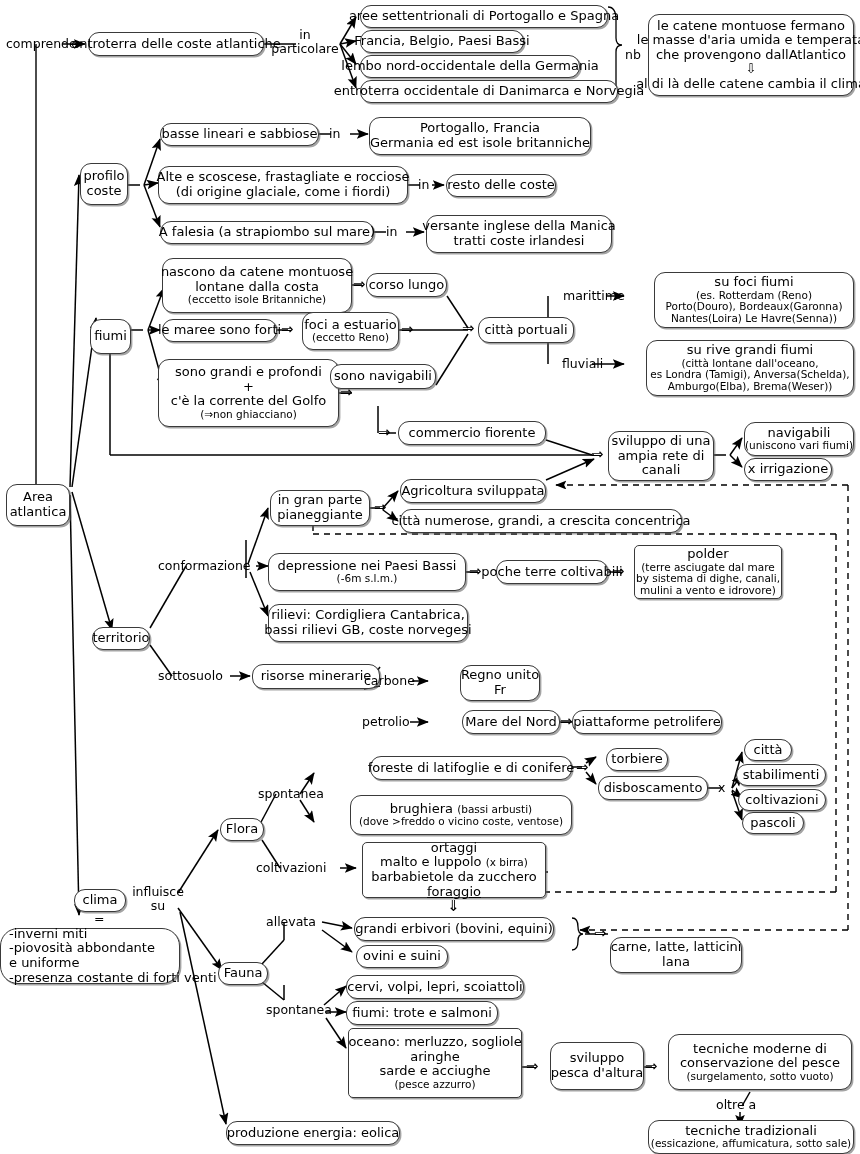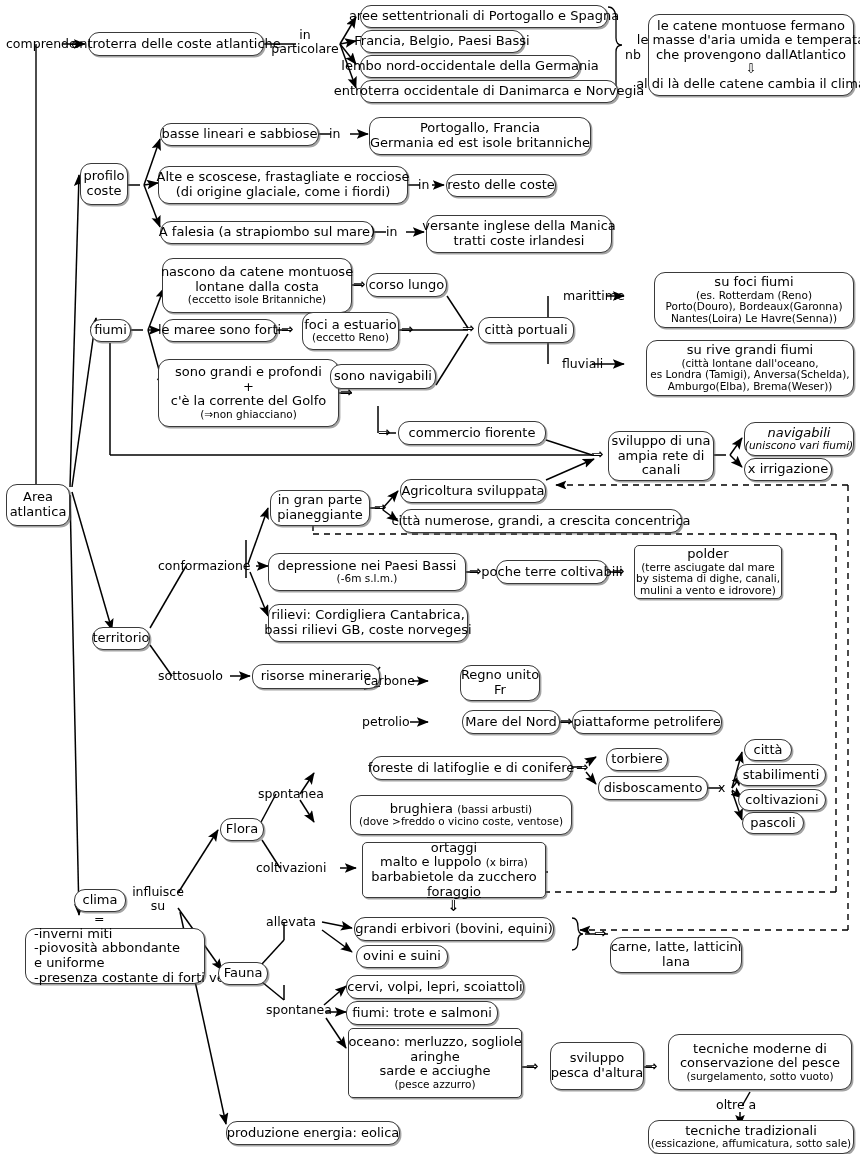--- a/index.html
+++ b/index.html
@@ -276,21 +276,21 @@
     <span class="ln">resto delle coste</span>
   </div>
   <div class="node" style="left:160px;top:221px;width:214px;height:23px;">
     <span class="ln">A falesia (a strapiombo sul mare)</span>
   </div>
   <div class="node" style="left:426px;top:215px;width:186px;height:38px;">
     <span class="ln">versante inglese della Manica</span>
     <span class="ln">tratti coste irlandesi</span>
   </div>
 
-  <div class="node" style="left:90px;top:319px;width:41px;height:23px;">
+  <div class="node" style="left:90px;top:319px;width:41px;height:35px;">
     <span class="ln">fiumi</span>
   </div>
   <div class="node" style="left:162px;top:258px;width:190px;height:55px;">
     <span class="ln">nascono da catene montuose</span>
     <span class="ln">lontane dalla costa</span>
     <span class="ln sm">(eccetto isole Britanniche)</span>
   </div>
   <div class="node" style="left:366px;top:273px;width:81px;height:24px;">
     <span class="ln">corso lungo</span>
   </div>
@@ -327,21 +327,21 @@
   </div>
 
   <div class="node" style="left:398px;top:421px;width:148px;height:24px;text-align:right;">
     <span class="ln">commercio fiorente</span>
   </div>
   <div class="node" style="left:608px;top:431px;width:106px;height:50px;">
     <span class="ln">sviluppo di una</span>
     <span class="ln">ampia rete di</span>
     <span class="ln">canali</span>
   </div>
-  <div class="node" style="left:744px;top:422px;width:110px;height:34px;font-style:italic;">
+  <div class="node" style="left:744px;top:422px;width:110px;height:34px;">
     <span class="ln">navigabili</span>
     <span class="ln sm">(uniscono vari fiumi)</span>
   </div>
   <div class="node" style="left:744px;top:458px;width:88px;height:23px;text-align:center;">
     <span class="ln">x irrigazione</span>
   </div>
 
   <div class="node" style="left:6px;top:484px;width:64px;height:42px;">
     <span class="ln">Area</span>
     <span class="ln">atlantica</span>
@@ -429,21 +429,21 @@
       <span>malto e luppolo</span>
       <span class="sm">(x birra)</span>
     </span>
     <span class="ln">barbabietole da zucchero</span>
     <span class="ln u">foraggio</span>
   </div>
 
   <div class="node" style="left:74px;top:889px;width:52px;height:23px;">
     <span class="ln">clima</span>
   </div>
-  <div class="node left" style="left:25px;top:928px;width:180px;height:56px;padding:9px 8px;">
+  <div class="node left" style="left:0;top:928px;width:180px;height:56px;padding:9px 8px;border-radius:18px;">
     <span class="ln">-inverni miti</span>
     <span class="ln">-piovosità abbondante</span>
     <span class="ln"> e uniforme</span>
     <span class="ln">-presenza costante di forti venti</span>
   </div>
 
   <div class="node" style="left:218px;top:962px;width:50px;height:23px;">
     <span class="ln">Fauna</span>
   </div>
   <div class="node" style="left:354px;top:917px;width:200px;height:24px;">

